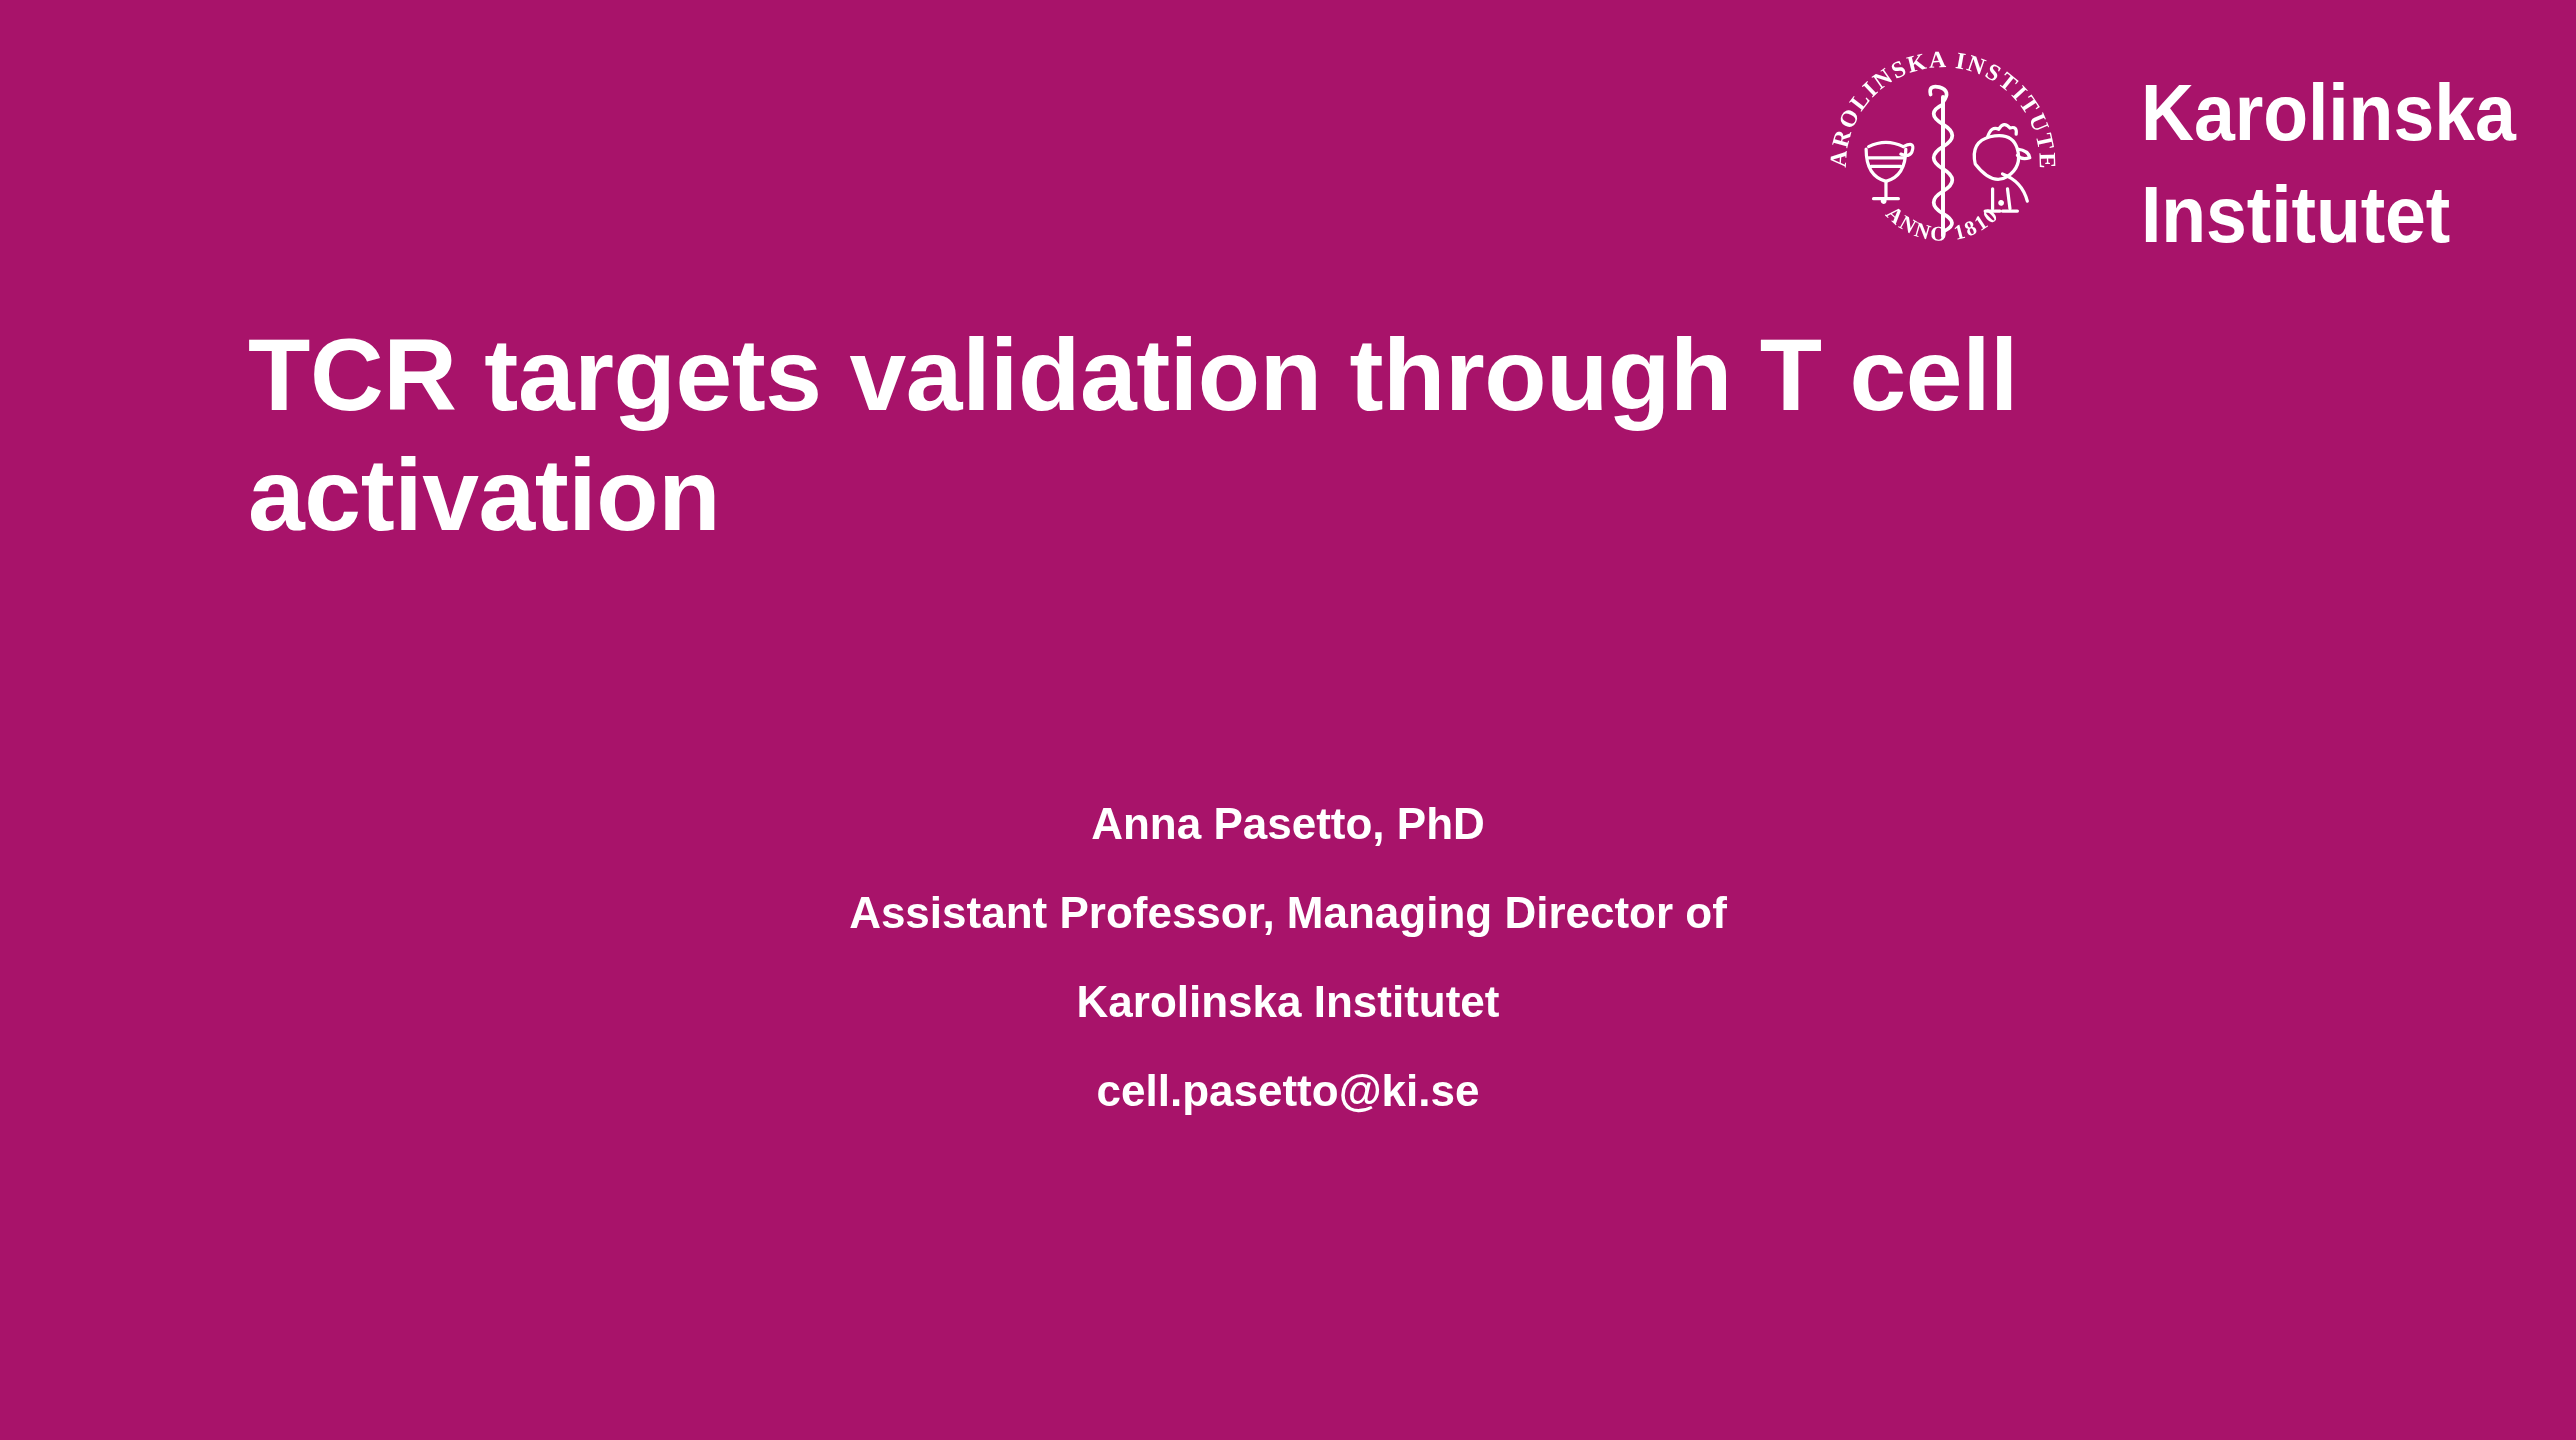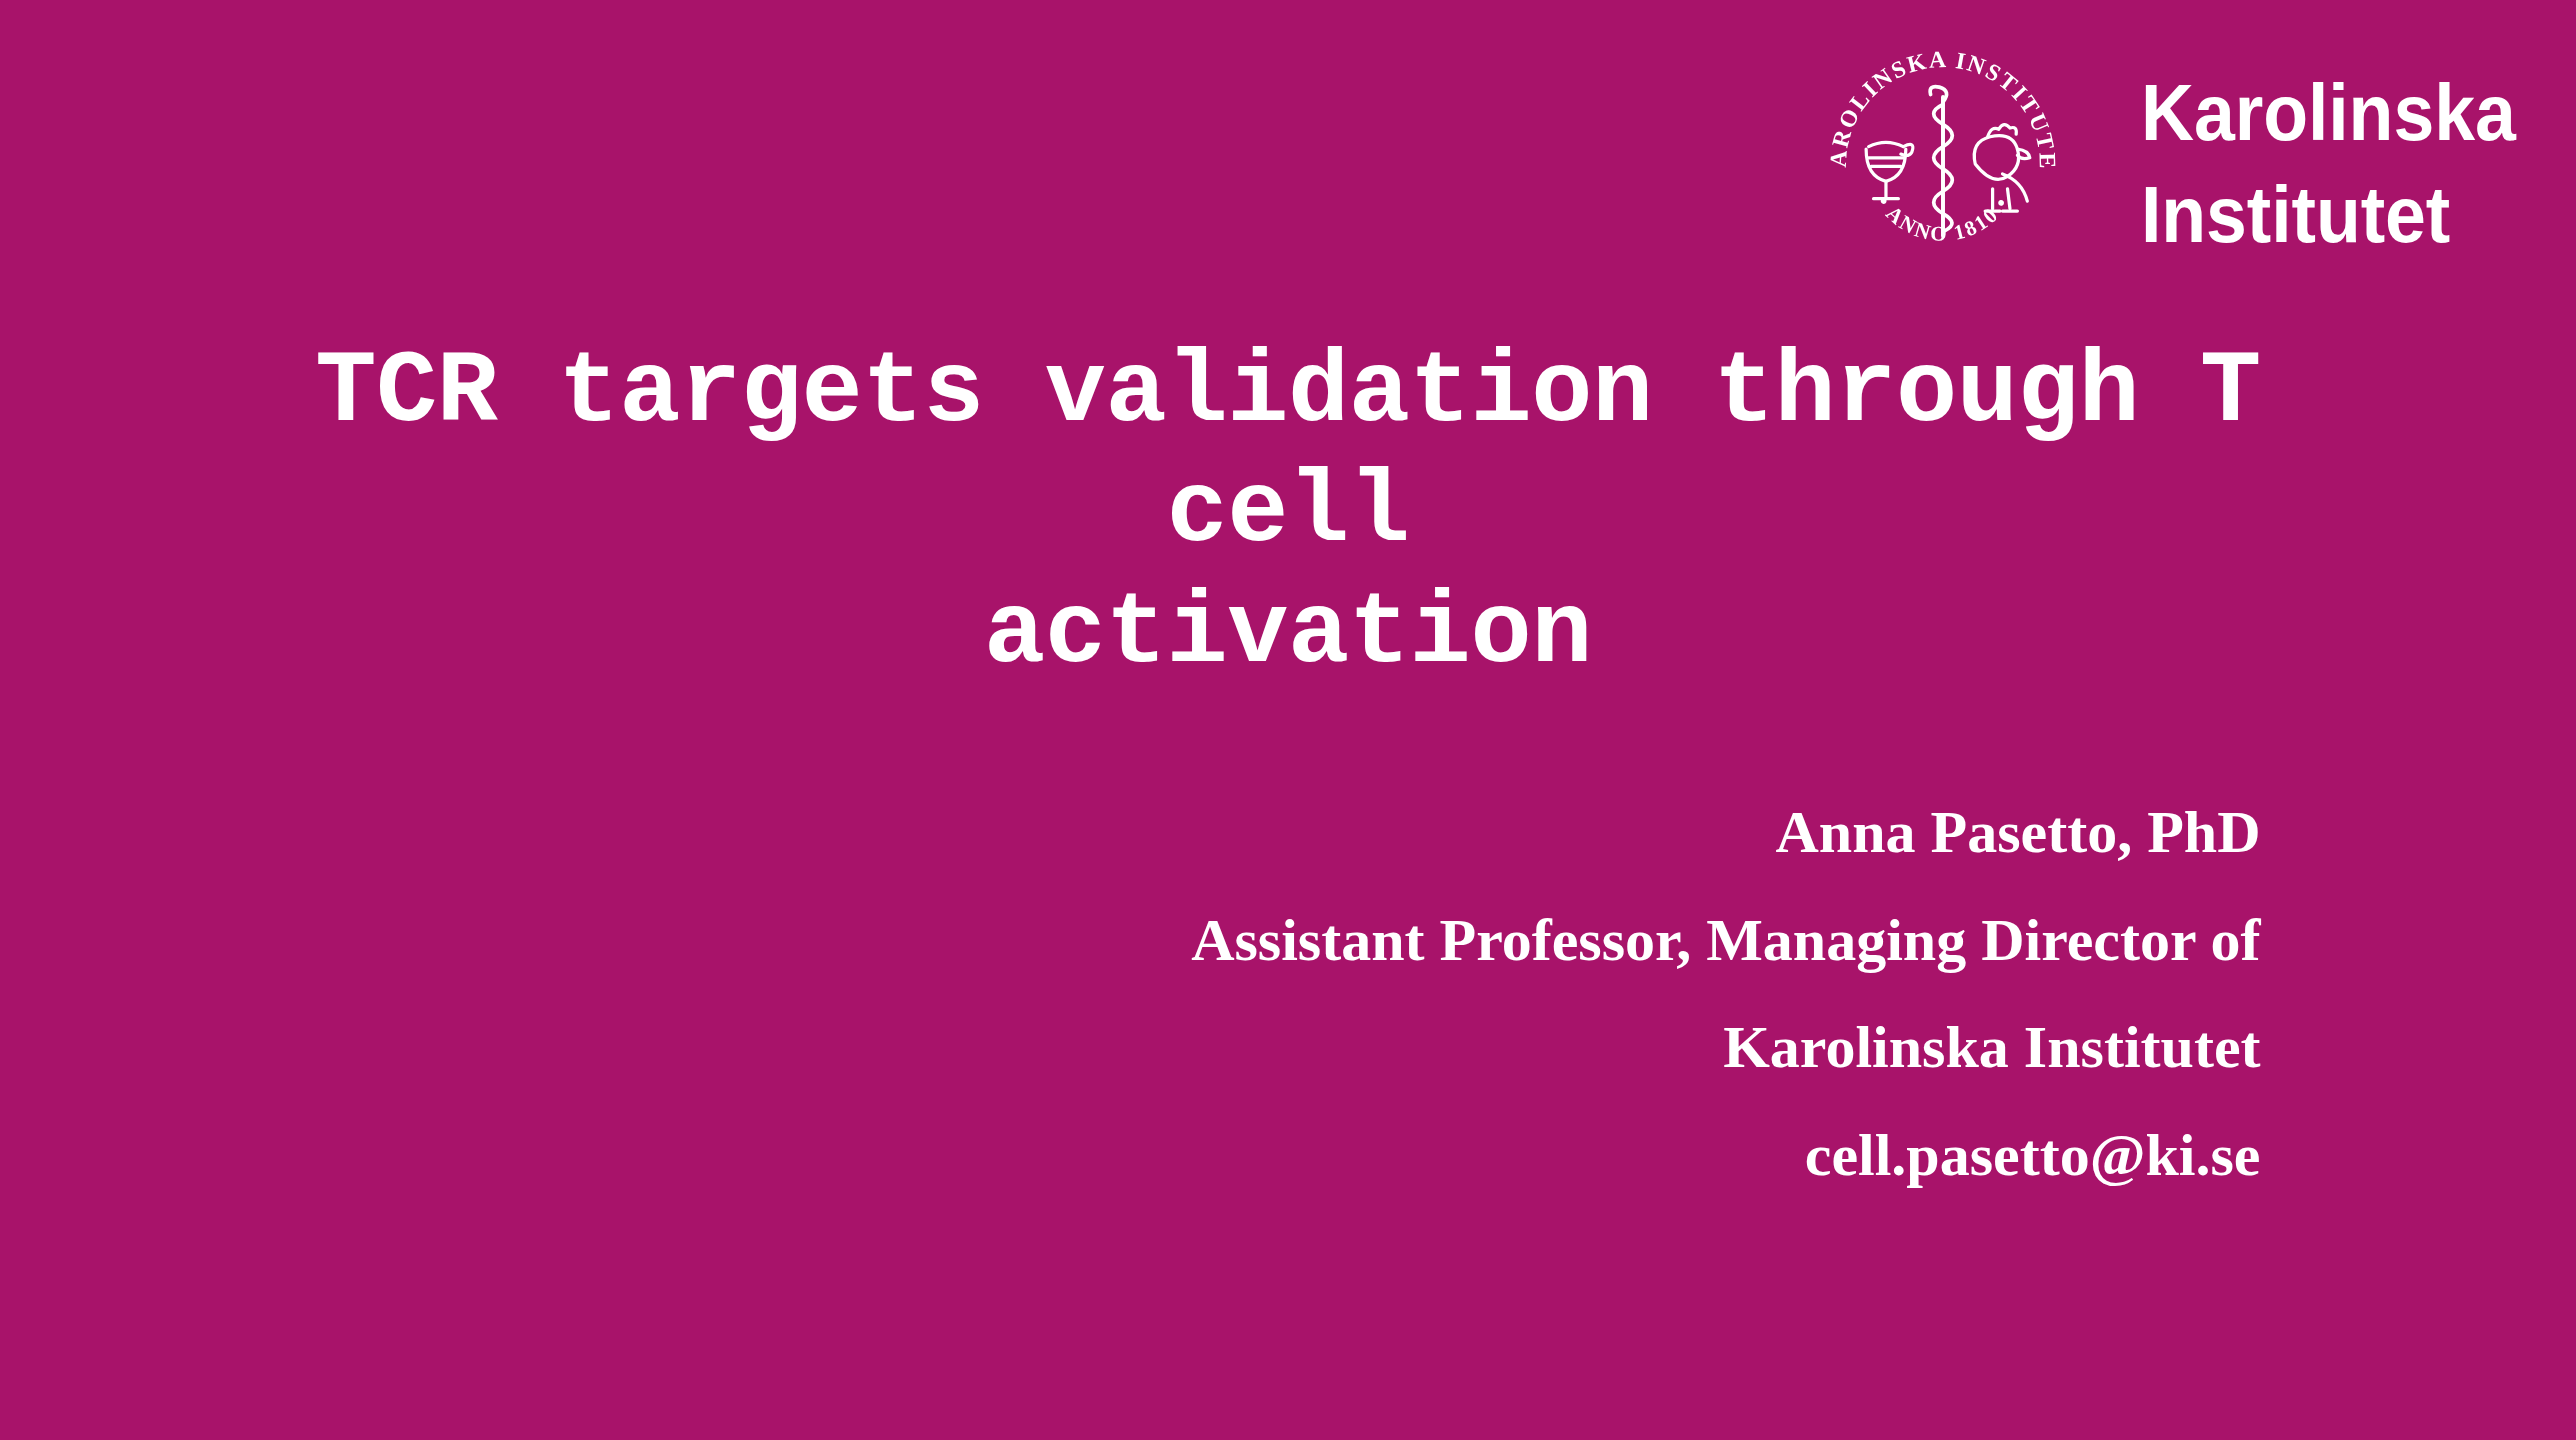--- a/index.html
+++ b/index.html
@@ -53,43 +53,42 @@
     color: #ffffff;
     white-space: nowrap;
     transform: scaleX(0.93);
     transform-origin: left center;
   }
 
   
   .slide-title {
     position: absolute;
     left: 50%;
-    top: 333px;
+    top: 315px;
     transform: translateX(-50%);
     width: 2080px;
-    text-align: center;
-    font-family: Liberation Mono, monospace;
+    font-family: Liberation Sans, sans-serif;
     font-weight: bold;
     font-size: 102px;
     line-height: 1.18;
     color: #ffffff;
     letter-spacing: -0.004em;
   }
 
   
   .author-block {
     position: absolute;
     left: 50%;
     top: 798px;
     transform: translateX(-50%);
     width: 1945px;
-    text-align: right;
-    font-family: Liberation Serif, serif;
+    text-align: center;
+    font-family: Liberation Sans, sans-serif;
     font-weight: bold;
-    font-size: 60px;
+    font-size: 44px;
     line-height: 1.16;
     color: #ffffff;
   }
 
   .author-line {
     display: block;
     margin-bottom: 38px;
     white-space: nowrap;
   }
 

